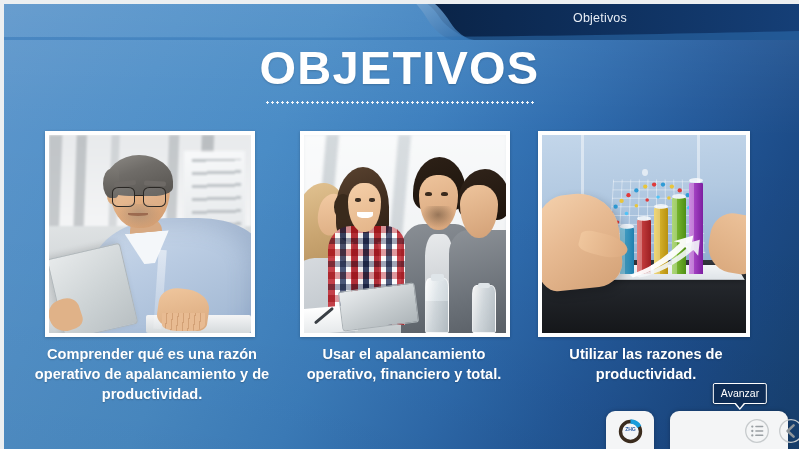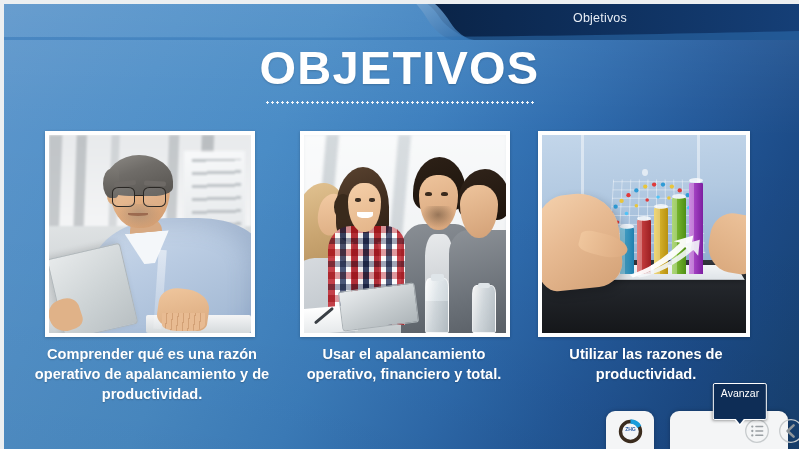--- a/index.html
+++ b/index.html
@@ -533,21 +533,21 @@
   .back-btn  { left: 108px; }
 
   .tooltip {
     position: absolute;
     left: 740px;
     top: 383px;
     background: #0e2d56;
     border: 1.4px solid #ffffff;
     color: #ffffff;
     font-size: 10.5px;
-    padding: 3px 7px 20px 7px;
+    padding: 3px 7px 4px 7px;
     border-radius: 2px;
     white-space: nowrap;
     transform: translateX(-50%);
     box-shadow: 0 1px 3px rgba(0,0,0,0.35);
   }
   .tooltip .tail {
     position: absolute;
     left: 50%;
     bottom: -7px;
     margin-left: -6px;

